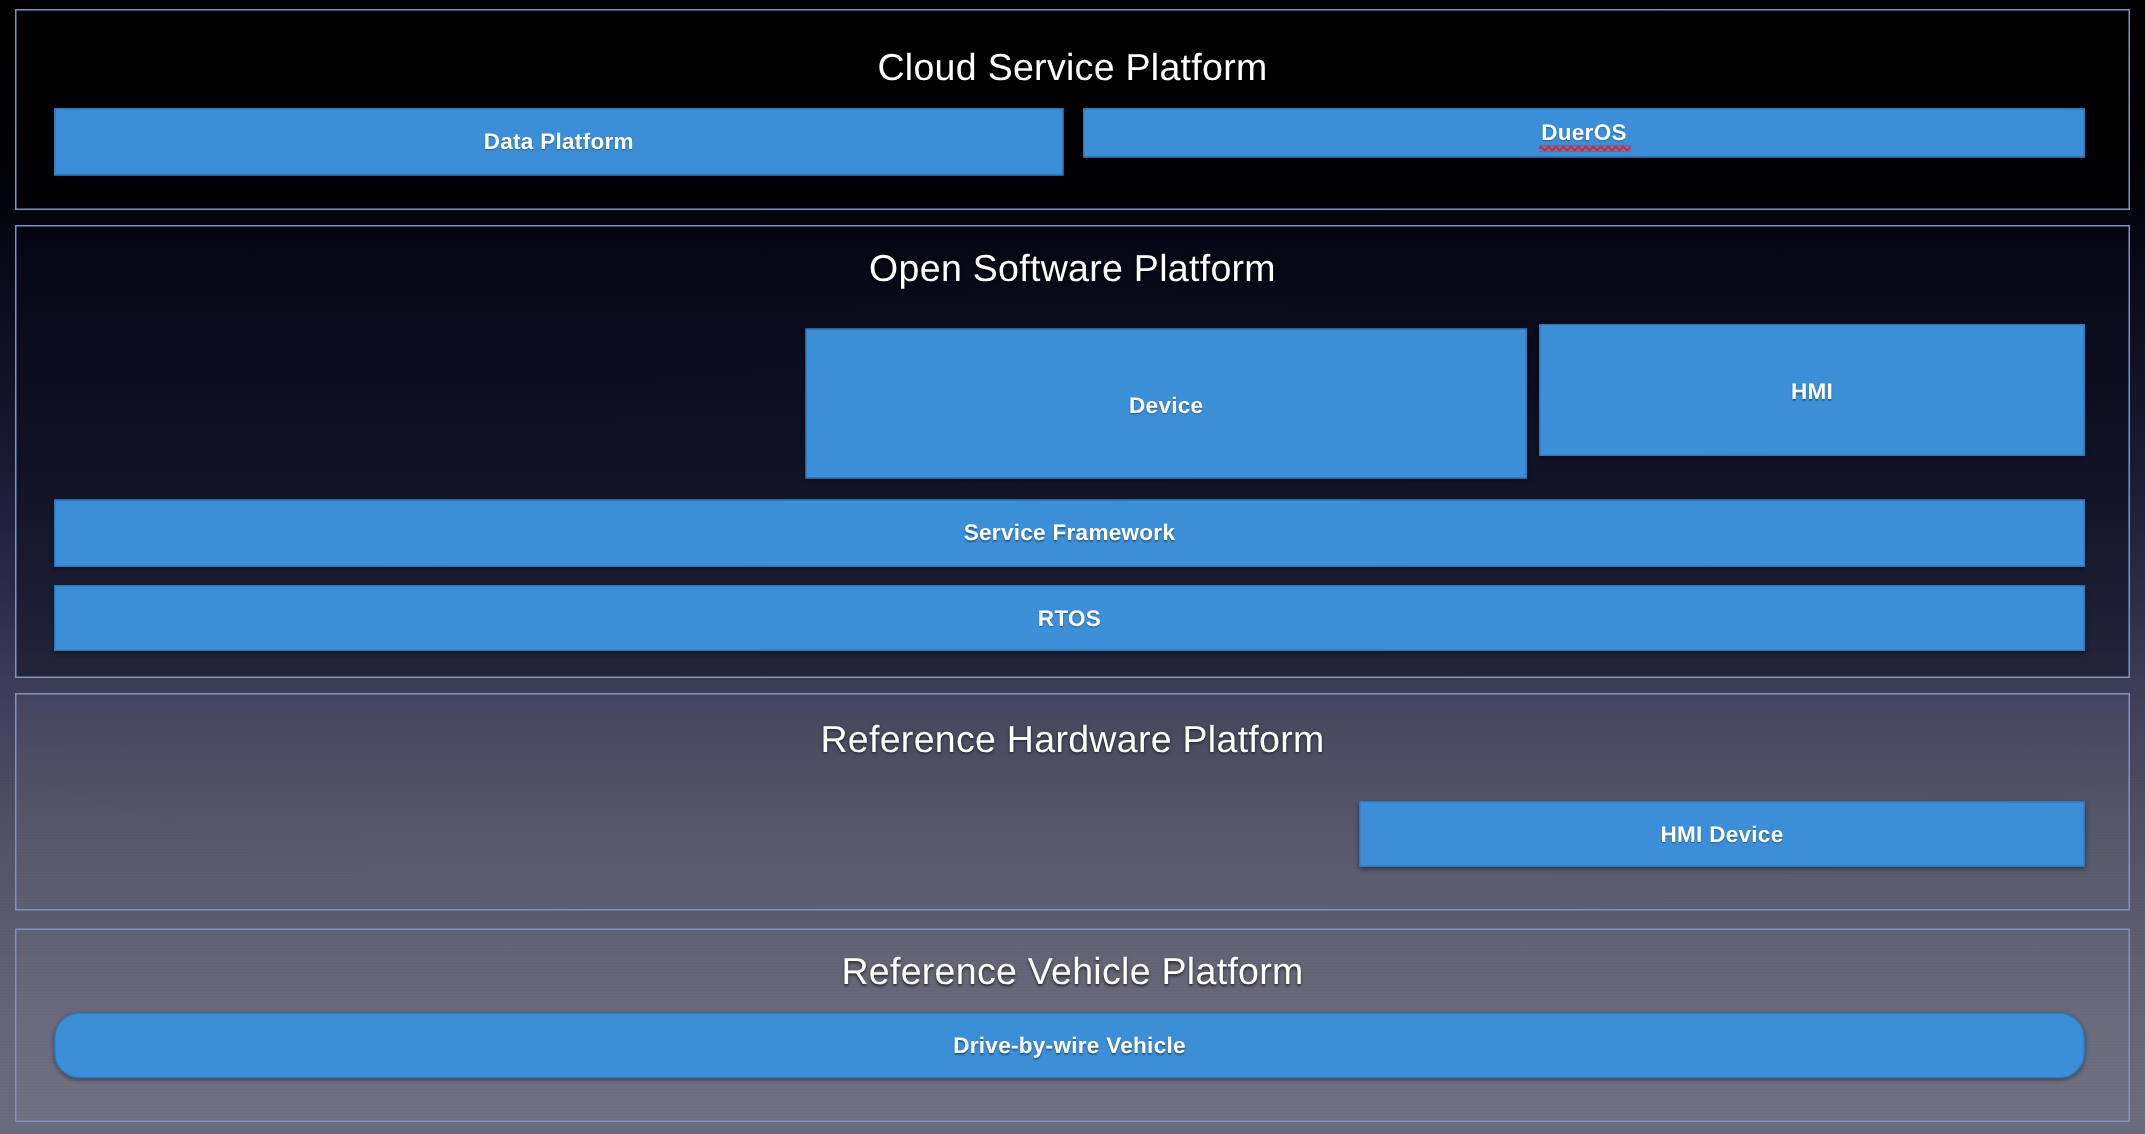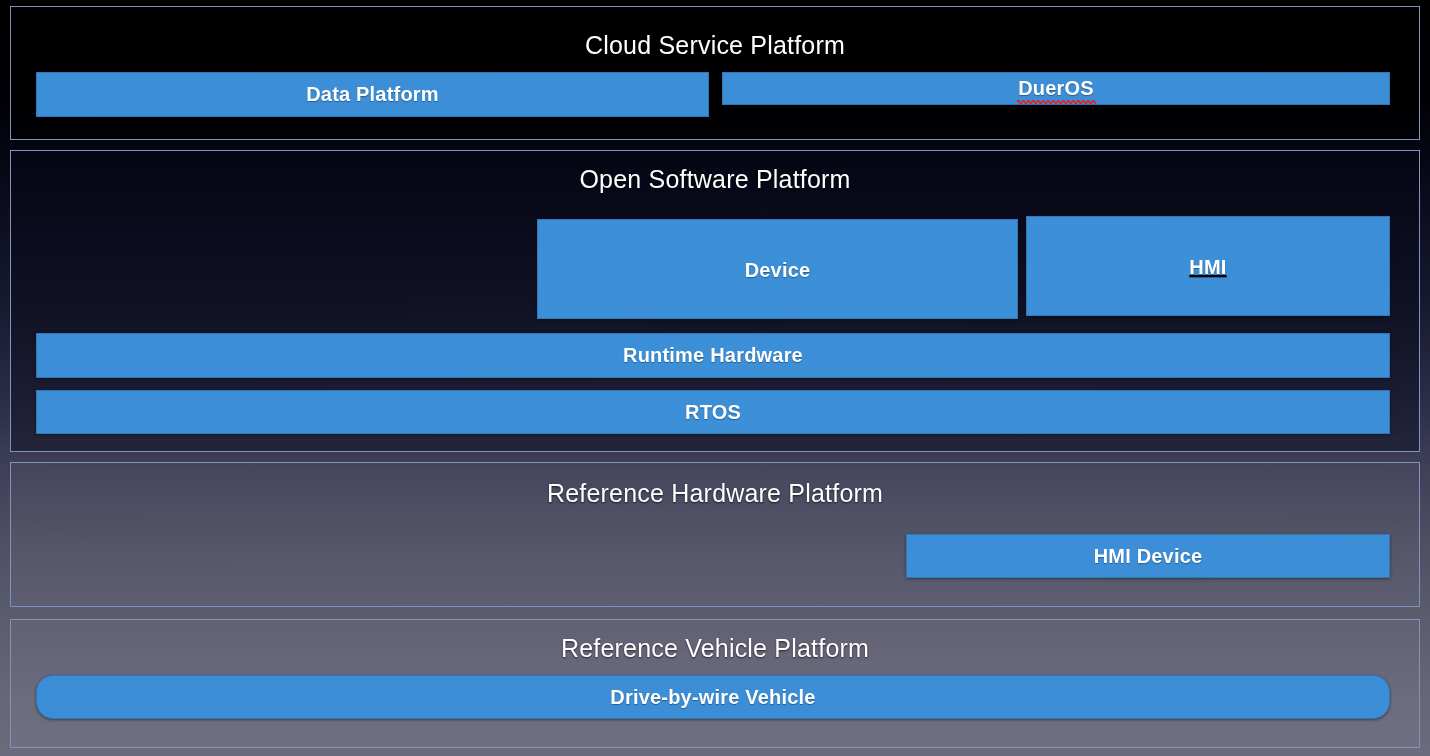--- a/index.html
+++ b/index.html
@@ -68,21 +68,21 @@
     background: #3b8ed7;
     border: 1px solid #2f78b8;
     display: flex;
     align-items: center;
     justify-content: center;
     box-shadow: 0 1px 3px rgba(0,0,0,.45);
   }
   .cell-label {
     color: #ffffff;
     font-weight: bold;
-    font-size: 20px;
+    font-size: 15px;
     letter-spacing: .2px;
     text-shadow: 0 1px 1px rgba(0,0,0,.35);
     white-space: nowrap;
   }
   
   .cell.tall .cell-label { position: relative; top: 1px; }
 
   
   .misspelled {
     position: relative;
@@ -117,25 +117,25 @@
   <div class="cell" style="left:722px; top:72px; width:668px; height:33px;">
     <span class="cell-label misspelled">DuerOS</span>
   </div>
 
   <div class="layer dark2" style="left:10px; top:150px; width:1410px; height:302px;">
     <div class="layer-title" style="top:14px;">Open Software Platform</div>
   </div>
   <div class="cell tall" style="left:537px; top:219px; width:481px; height:100px;">
     <span class="cell-label">Device</span>
   </div>
-  <div class="cell tall" style="left:1026px; top:216px; width:364px; height:100px;text-decoration:underline;">
+  <div class="cell tall" style="left:1026px; top:216px; width:364px; height:88px;">
     <span class="cell-label">HMI</span>
   </div>
   <div class="cell" style="left:36px; top:333px; width:1354px; height:45px;">
-    <span class="cell-label">Runtime Hardware</span>
+    <span class="cell-label">Service Framework</span>
   </div>
   <div class="cell" style="left:36px; top:390px; width:1354px; height:44px;">
     <span class="cell-label">RTOS</span>
   </div>
 
   <div class="layer light" style="left:10px; top:462px; width:1410px; height:145px;">
     <div class="layer-title" style="top:16px;">Reference Hardware Platform</div>
   </div>
   <div class="cell" style="left:906px; top:534px; width:484px; height:44px;">
     <span class="cell-label">HMI Device</span>

